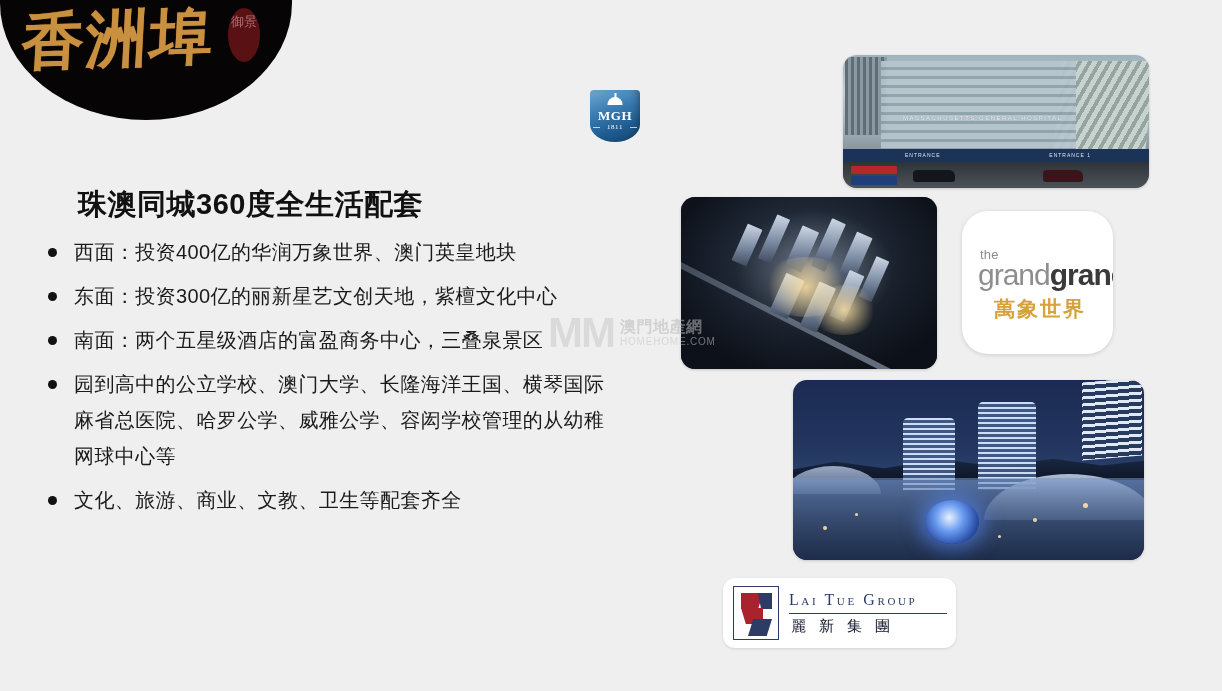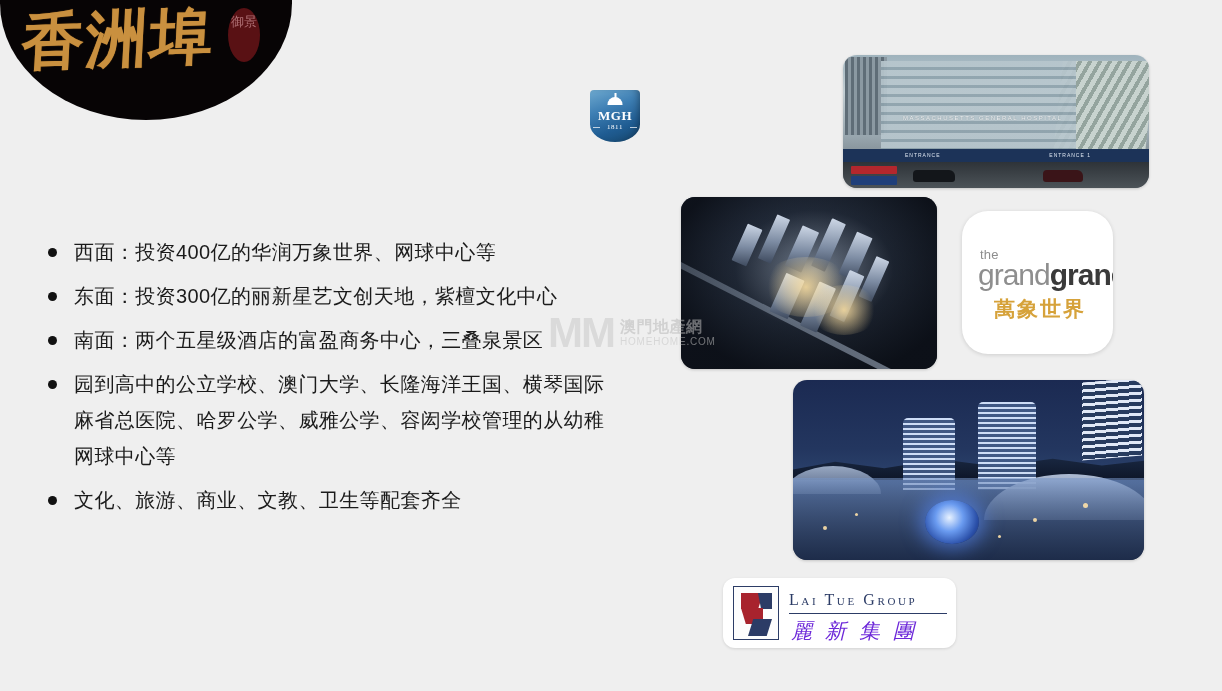--- a/index.html
+++ b/index.html
@@ -368,23 +368,22 @@
     font-family: "Liberation Serif", "DejaVu Serif", serif;
     font-size: 16px; color: #2c3c66; letter-spacing: 2.6px;
     font-variant: small-caps; white-space: nowrap;
   }
   .ls-rule {
     position: absolute; left: 66px; top: 35px; width: 158px; height: 1px;
     background: #2c3c66;
   }
   .ls-cn {
     position: absolute; left: 68px; top: 39px;
-    font-size: 21px; color: #6d28d9; letter-spacing: 13px; white-space: nowrap;
-    font-family: "Liberation Serif", "DejaVu Serif", serif;
-    font-style: italic;
+    font-size: 15px; color: #0f172a; letter-spacing: 13px; white-space: nowrap;
+    font-family: "Liberation Serif", "DejaVu Serif", serif;
   }
 
   
   .watermark {
     position: absolute;
     left: 548px;
     top: 316px;
     display: flex;
     align-items: flex-start;
     opacity: .55;
@@ -411,26 +410,27 @@
 
 <div class="slide">
 
   <div class="brand-logo">
     <div class="brand-logo-inner">
       <div class="brand-cal">香洲埠</div>
       <div class="brand-seal">御景</div>
     </div>
   </div>
 
+  <div class="headline">珠澳同城360度全生活配套</div>
 
   <div class="bullets">
 
     <div class="bullet-row">
       <span class="bullet-dot"></span>
-      <span class="bullet-line">西面：投资400亿的华润万象世界、网球中心等</span>
+      <span class="bullet-line">西面：投资400亿的华润万象世界、澳门英皇地块</span>
     </div>
 
     <div class="bullet-row">
       <span class="bullet-dot"></span>
       <span class="bullet-line">东面：投资300亿的丽新星艺文创天地，紫檀文化中心</span>
     </div>
 
     <div class="bullet-row">
       <span class="bullet-dot"></span>
       <span class="bullet-line">南面：两个五星级酒店的富盈商务中心，三叠泉景区</span>

